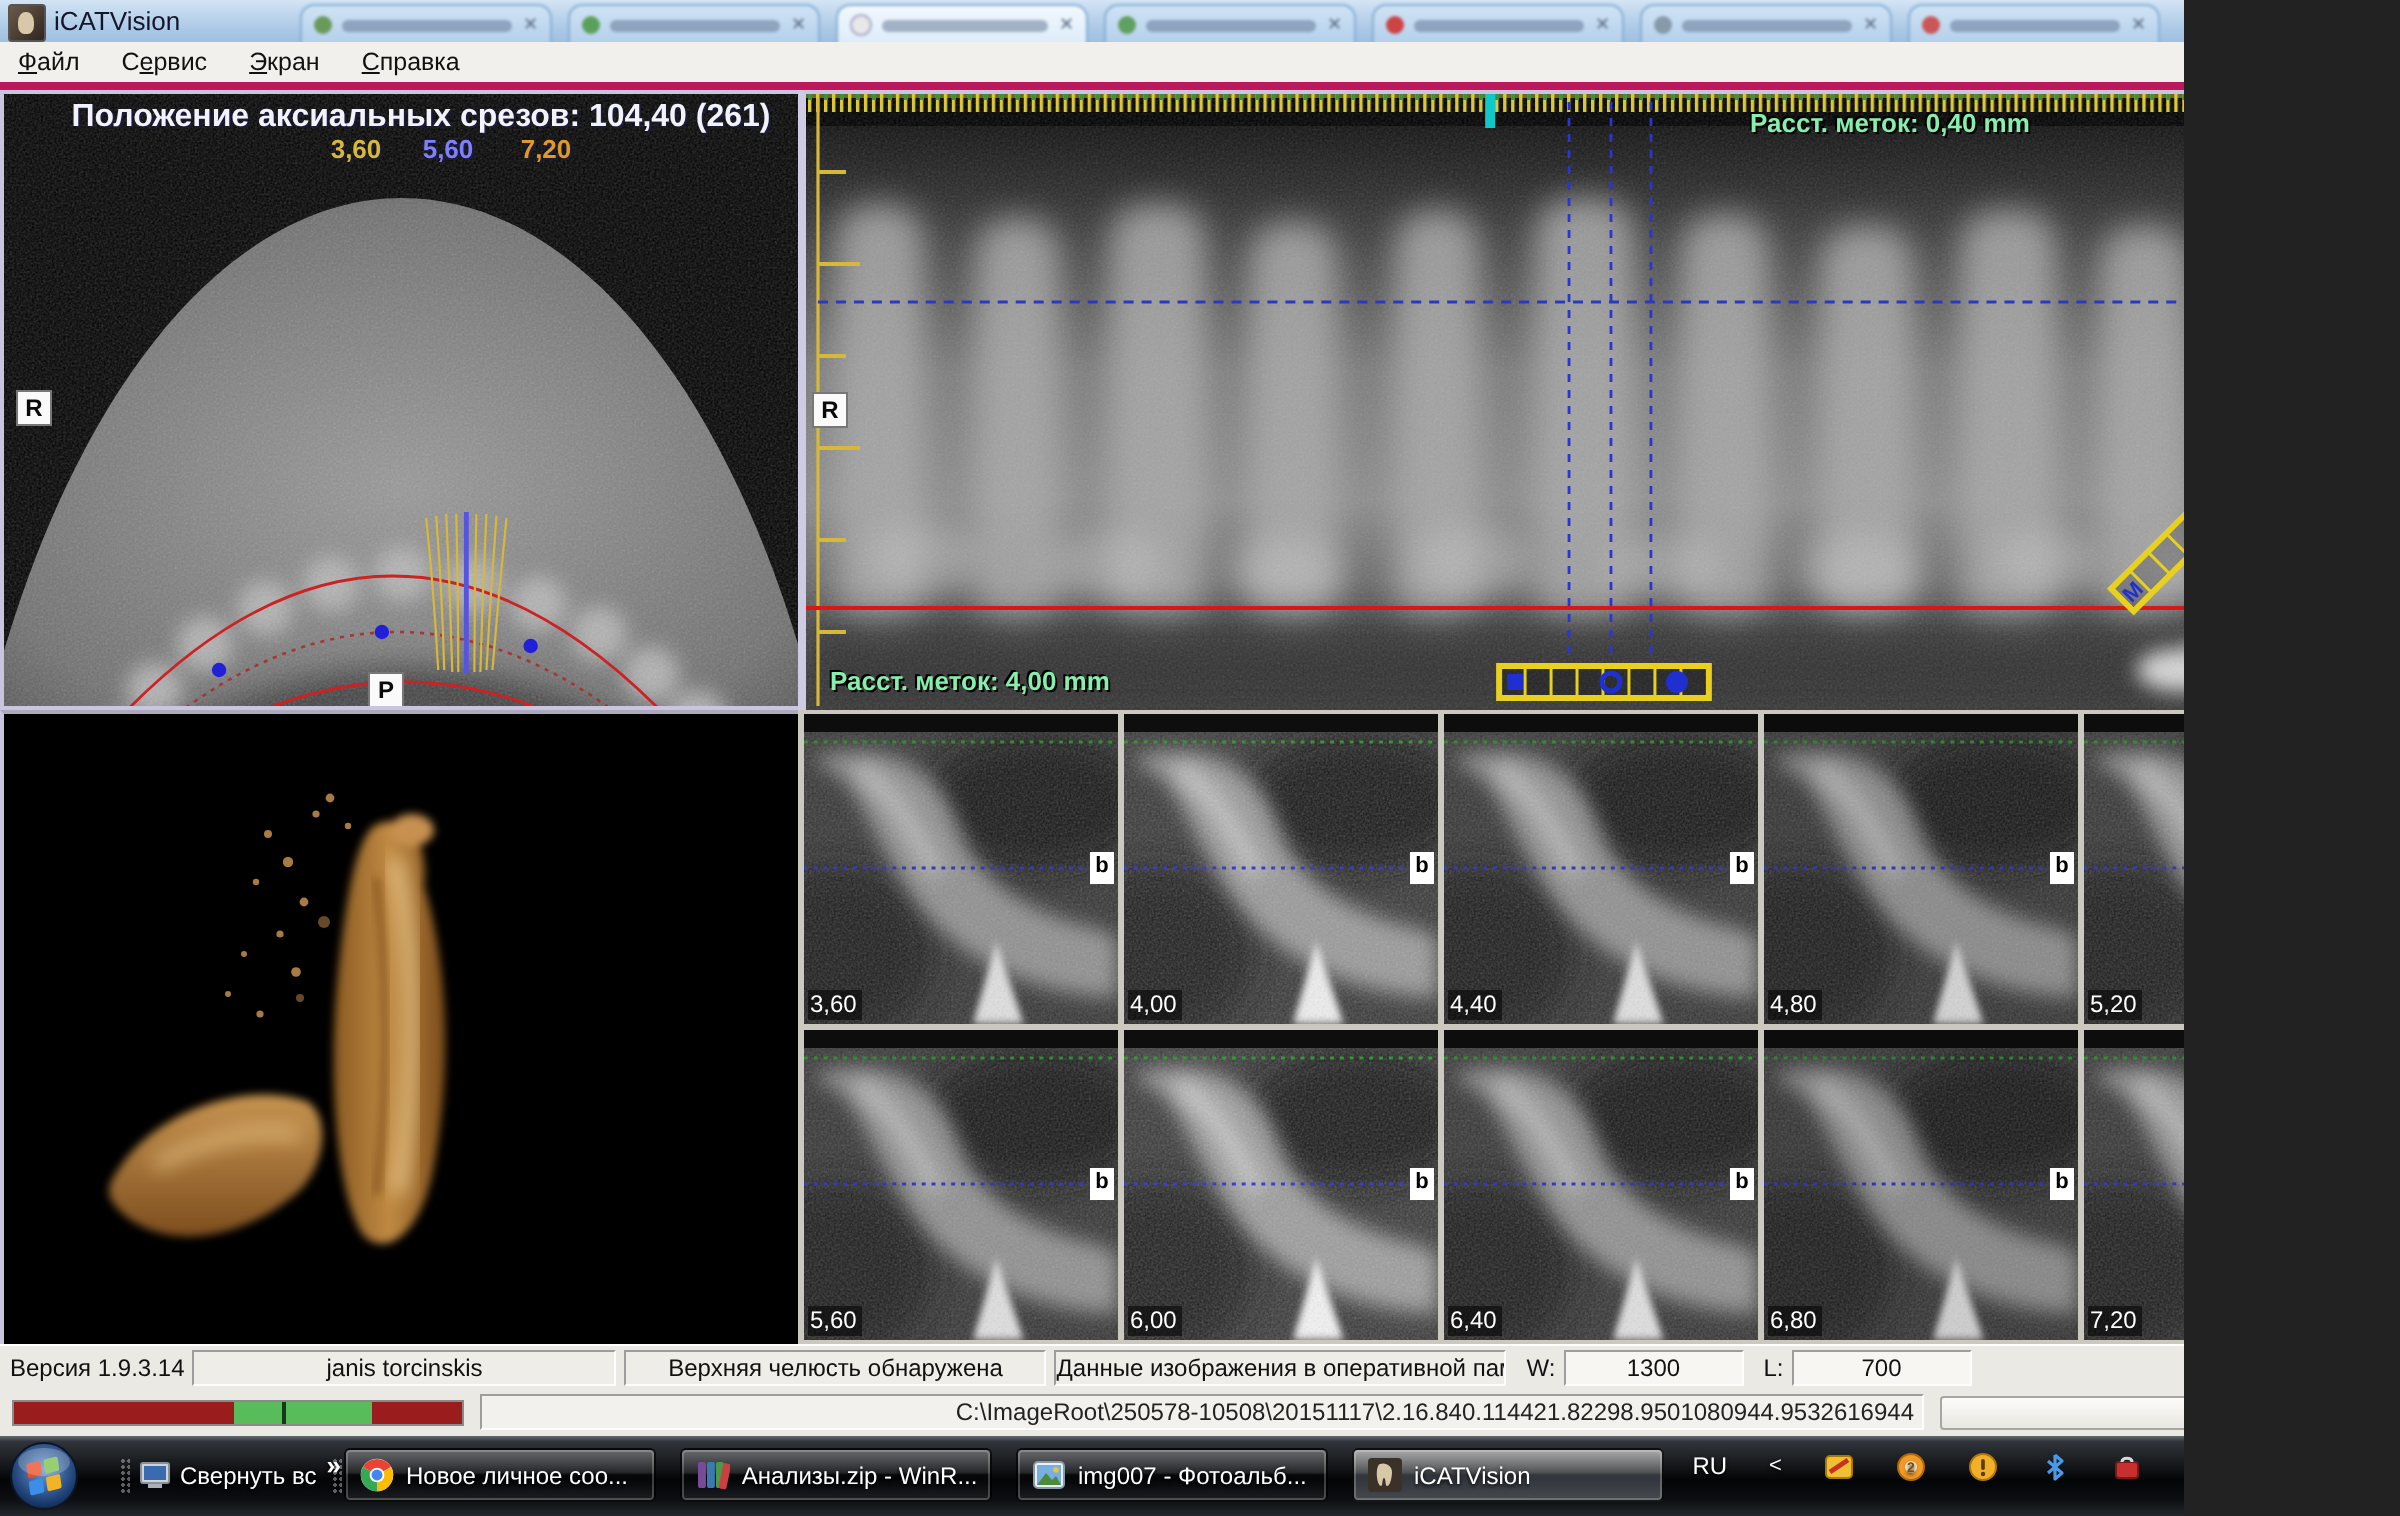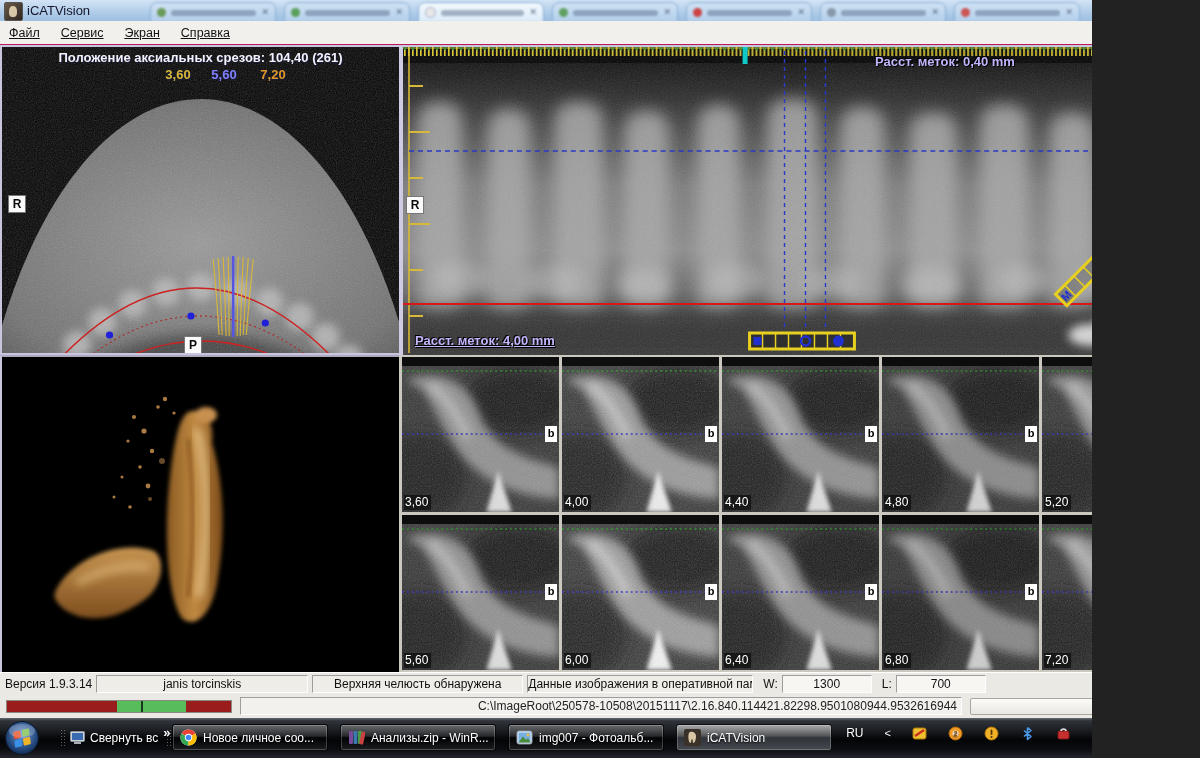--- a/index.html
+++ b/index.html
@@ -21,43 +21,43 @@
   .tab .smudge{flex:1;height:6px;border-radius:3px;background:rgba(80,100,130,.45);}
   .tab .x{font-size:9px;color:#5a6a80;line-height:9px;}
   .win-controls{position:absolute;right:6px;top:0;display:flex;gap:1px;}
   .wc{width:27px;height:15px;border:1px solid #8a97a8;border-top:none;border-radius:0 0 3px 3px;
     background:linear-gradient(#fdfdfd,#d5dbe4);position:relative;}
   .wc .bar{position:absolute;left:8px;bottom:4px;width:10px;height:2px;background:#333;}
   .wc .box{position:absolute;left:9px;top:4px;width:8px;height:6px;border:1.5px solid #333;}
   .wc.close{width:31px;text-align:center;font-size:11px;line-height:14px;color:#222;font-weight:bold;}
   
   .menubar{position:absolute;top:21px;left:0;width:1200px;height:24px;background:#f1f0ed;
-    border-bottom:1px solid #be185d;font-size:12.5px;color:#111;display:flex;align-items:center;padding-left:9px;box-sizing:border-box;text-decoration:underline;}
+    border-bottom:4px solid #be185d;font-size:12.5px;color:#111;display:flex;align-items:center;padding-left:9px;box-sizing:border-box;}
   .menu-item{margin-right:21px;cursor:default;}
   .menu-item u{text-decoration:underline;}
   
   .panel{position:absolute;background:#000;overflow:hidden;box-sizing:border-box;}
   .panel svg.art{position:absolute;left:0;top:0;width:100%;height:100%;}
   .axial{left:0;top:45px;width:399px;height:310px;border:2px solid #c9c5de;border-right:none;}
   .pano{left:399px;top:45px;width:801px;height:310px;border-left:4px solid #cfcbe5;border-right:8px solid #bab6cf;border-top:2px solid #c9c5de;}
   .volume{left:0;top:355px;width:399px;height:317px;border-left:2px solid #c9c5de;border-top:2px solid #aca9bf;}
   .slices{left:399px;top:355px;width:801px;height:317px;background:#cbc8c0;
     display:grid;grid-template-columns:repeat(5,1fr);grid-template-rows:1fr 1fr;gap:3px;padding:2px 1px 2px 3px;}
   .overlay{position:absolute;z-index:5;}
-  .axial-header{left:0;top:3px;width:100%;text-align:center;color:#f2f2fa;font-size:13px;font-weight:bold;
+  .axial-header{left:10px;top:3px;width:100%;text-align:center;color:#f2f2fa;font-size:16px;font-weight:bold;
     text-shadow:1px 1px 0 #1a1a3a;}
   .axial-values span{position:absolute;top:0;width:46px;text-align:center;font-size:13px;font-weight:bold;
     text-shadow:1px 1px 0 #1a1a3a;}
   .axial-values{left:0;top:20px;width:100%;height:16px;}
   .axial-values .v0{left:153px;color:#d8b838;}
   .axial-values .v1{left:199px;color:#8080ff;}
   .axial-values .v2{left:248px;color:#e09828;}
   .orient-box{width:16px;height:16px;background:#fafafa;border:1px solid #777;color:#0a0a0a;
     font-size:12px;font-weight:bold;text-align:center;line-height:16px;}
-  .pano-label{font-size:13px;font-weight:bold;color:#c4b5fd;text-shadow:1px 1px 0 #000,-1px -1px 0 #000;}
+  .pano-label{font-size:13px;font-weight:bold;color:#86efac;text-shadow:1px 1px 0 #000,-1px -1px 0 #000;}
   
   .cell{position:relative;background:#000;overflow:hidden;}
   .cell svg{position:absolute;inset:0;width:100%;height:100%;}
   .cell.selected{outline:2px solid #5050d0;outline-offset:-2px;box-shadow:inset 0 0 0 3px rgba(120,120,230,.5);}
   .cell:nth-child(2) svg{filter:brightness(1.06);} .cell:nth-child(4) svg{filter:brightness(.95);}
   .cell:nth-child(7) svg{filter:brightness(1.08);} .cell:nth-child(9) svg{filter:brightness(.93);}
   .b-box{position:absolute;right:2px;top:calc(50% - 9px);width:12px;height:16px;background:#fff;
     color:#000;font-size:11px;font-weight:bold;text-align:center;line-height:15px;z-index:4;}
   .cell-label{position:absolute;left:2px;bottom:2px;color:#fff;font-size:12px;
     background:rgba(0,0,0,.55);padding:0 3px 1px 1px;z-index:4;}
@@ -368,21 +368,21 @@
           <line x1="767" y1="90" x2="786" y2="90"></line>
             <line x1="767" y1="117" x2="786" y2="117"></line>
           <line x1="767" y1="130" x2="786" y2="130"></line>
         </g>
         <text x="771" y="63" font-size="11" font-weight="bold" fill="#2030d0" font-family="Liberation Sans, sans-serif">M</text>
         <circle cx="776.5" cy="104" r="4.5" fill="none" stroke="#2030d0" stroke-width="2.5"></circle>
         <circle cx="776.5" cy="140" r="6" fill="#2030d0"></circle>
       </g>
     </svg>
     <div class="overlay pano-label" style="left:472px;top:7px;">Расст. меток: 0,40 mm</div>
-    <div class="overlay pano-label" style="left:12px;top:286px;text-decoration:underline;">Расст. меток: 4,00 mm</div>
+    <div class="overlay pano-label" style="left:12px;top:286px;">Расст. меток: 4,00 mm</div>
     <div class="overlay orient-box" style="left:3px;top:149px;">R</div>
   </div>
 
   <div class="panel volume">
     <svg class="art" viewBox="0 0 397 315" preserveAspectRatio="none">
       <rect width="397" height="315" fill="#000"></rect>
       <g filter="url(#soft2)">
         <path d="M185,56 C200,48 213,62 210,86 C221,122 225,172 215,226 C209,259 192,272 180,261 C166,242 161,178 168,120 C172,88 176,64 185,56 Z" fill="url(#toothGrad)"></path>
         <path d="M57,228 C76,198 122,183 152,194 C163,202 161,224 148,238 C120,263 84,268 62,252 C51,243 50,238 57,228 Z" fill="url(#toothGrad2)"></path>
         <ellipse cx="204" cy="58" rx="11" ry="8" fill="#c89050"></ellipse>

